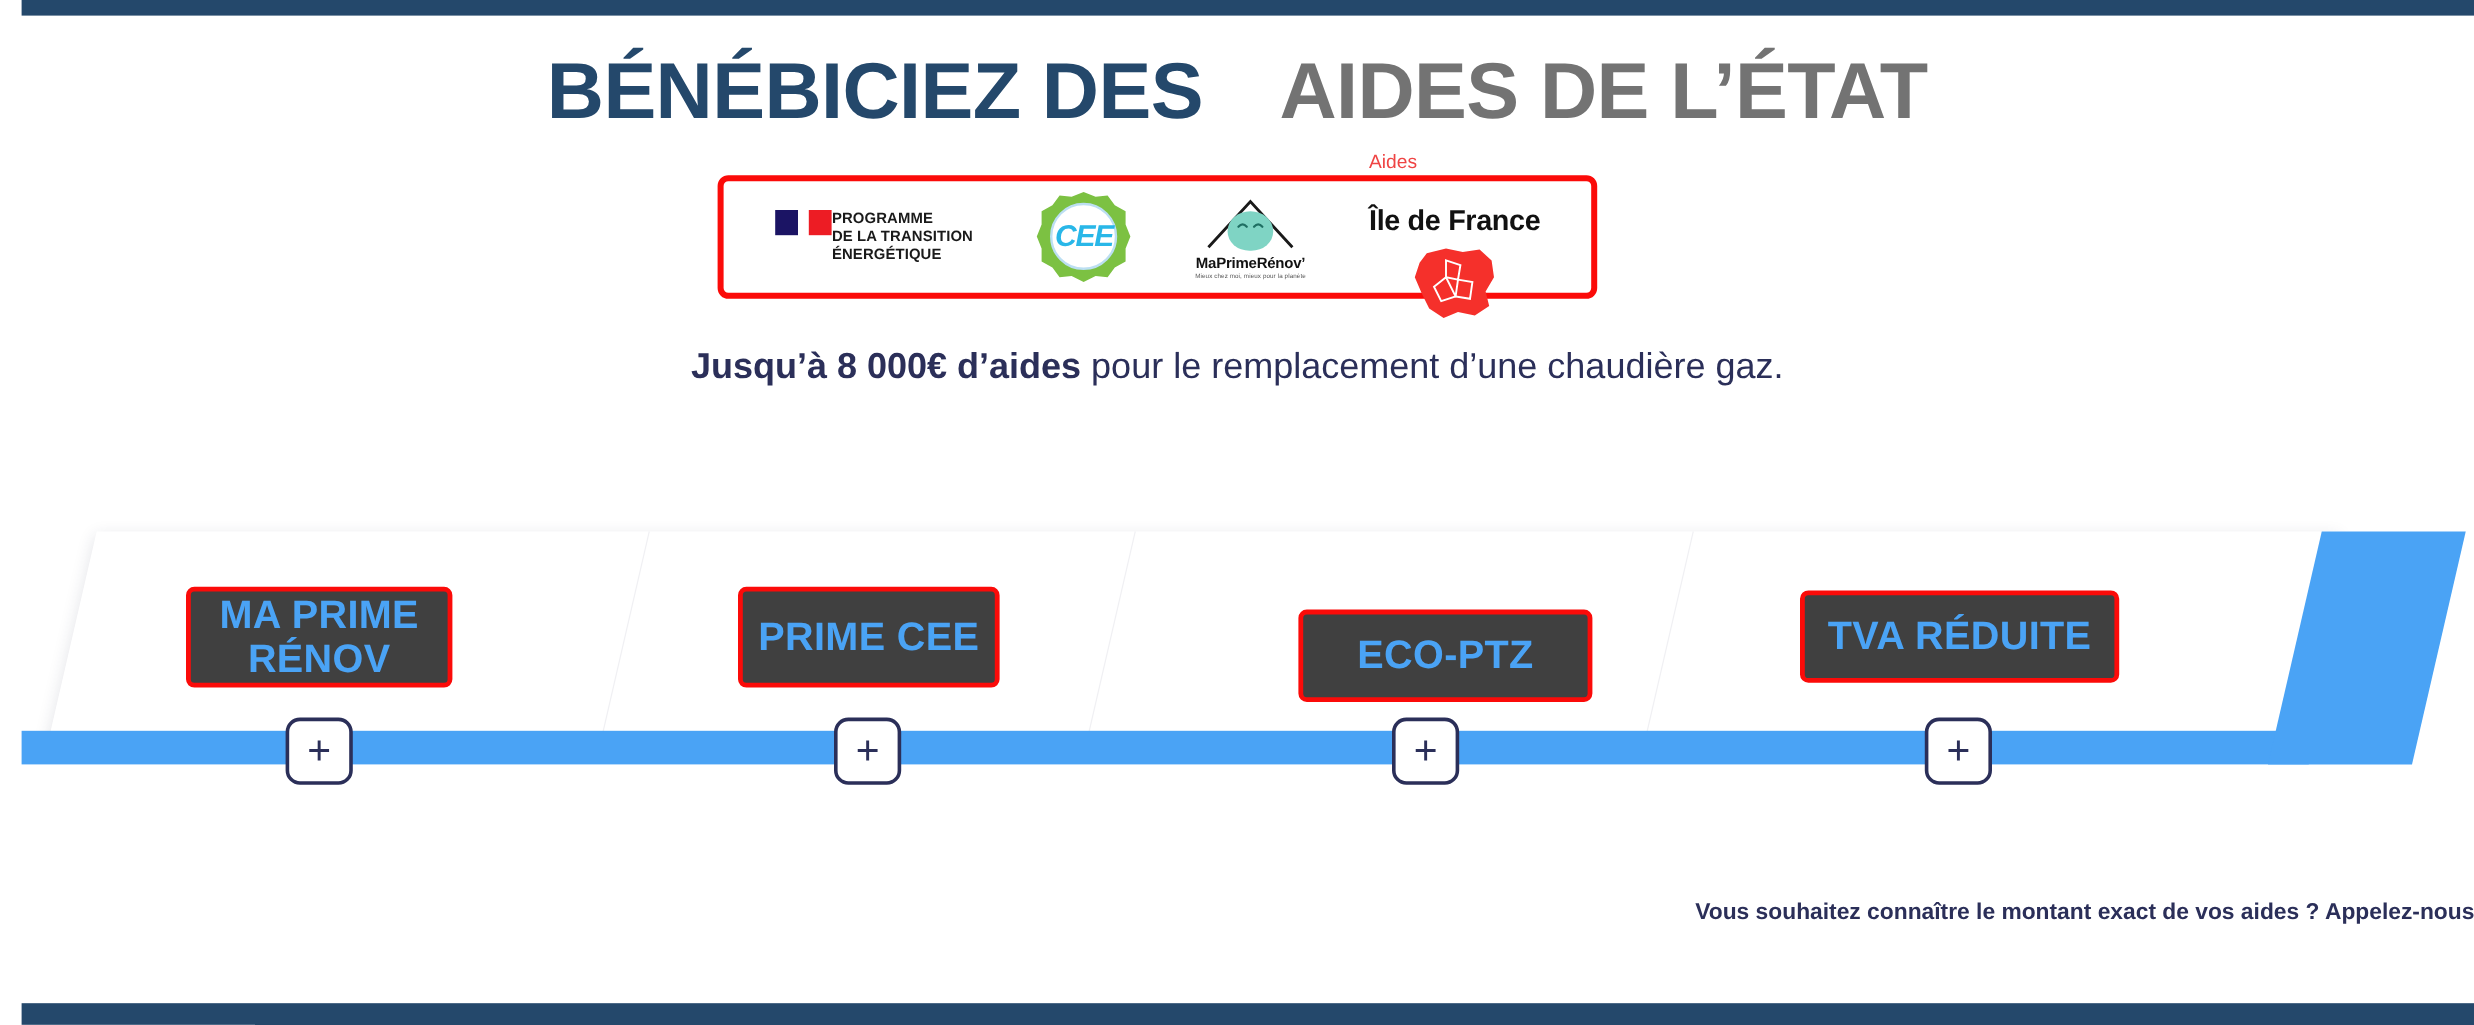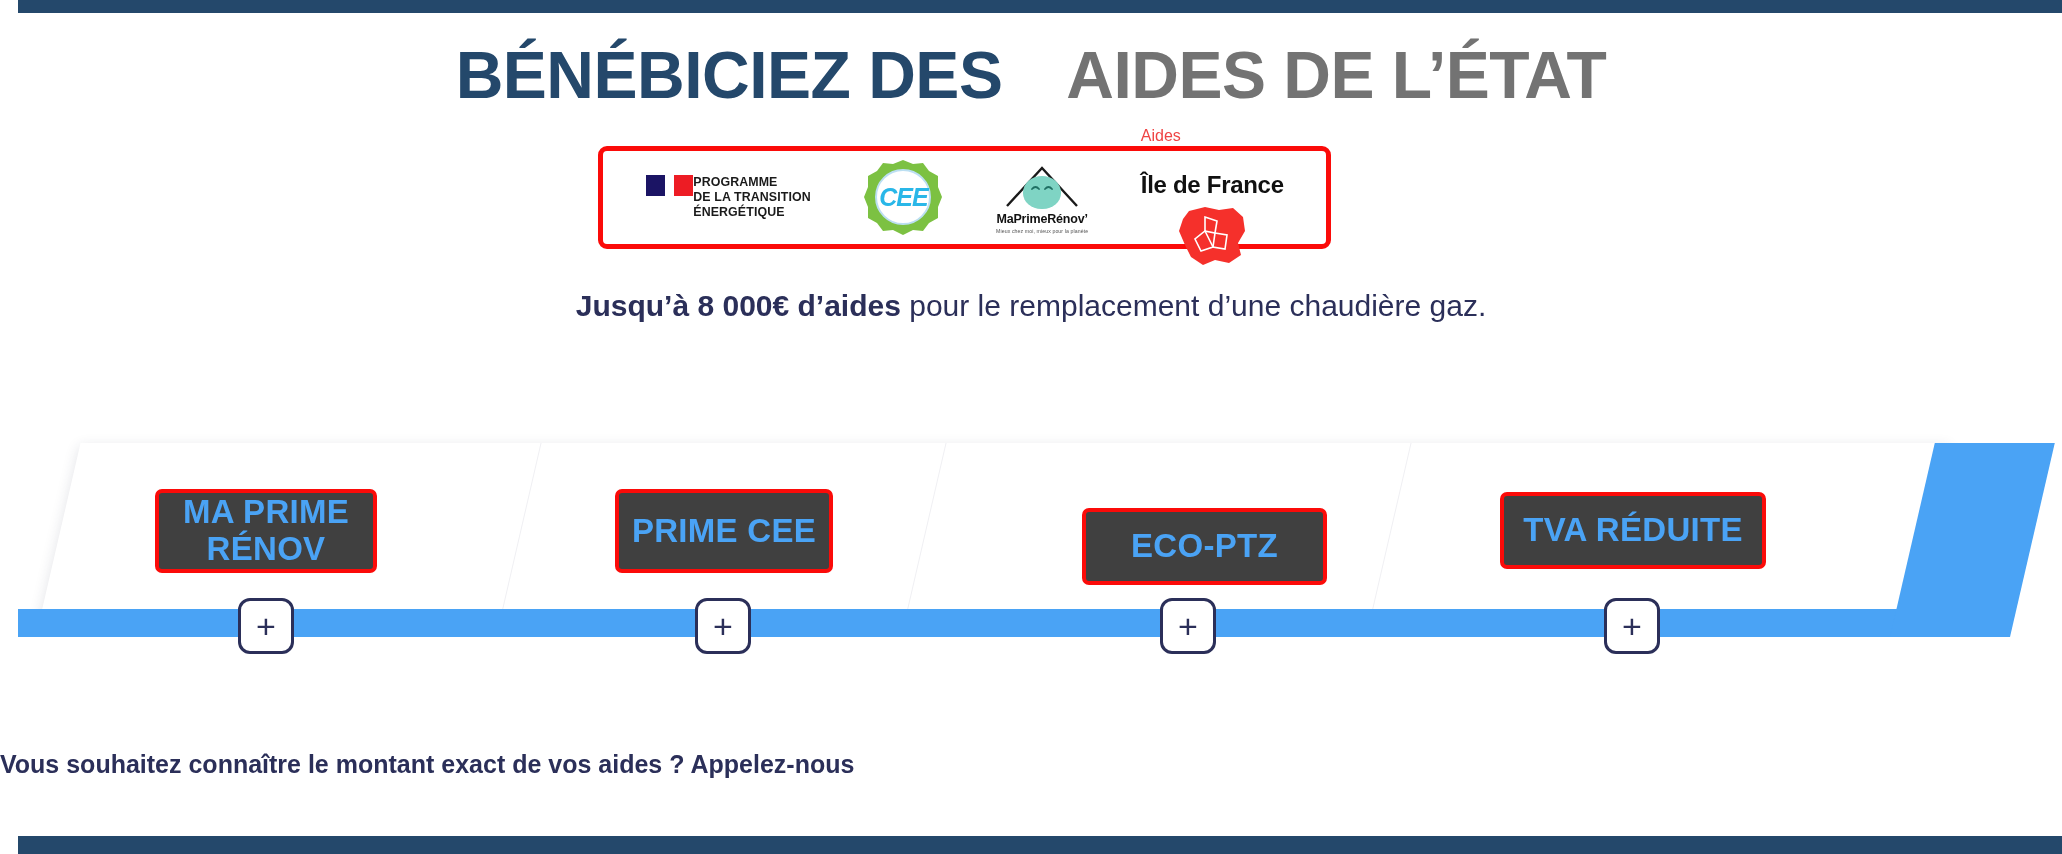--- a/index.html
+++ b/index.html
@@ -231,22 +231,22 @@
     color: #2b2f59;
     line-height: 1;
   }
 
   
   .cta {
     position: absolute;
     left: 0;
     top: 750px;
     width: 2062px;
-    text-align: left;
-    font-size: 25px;
+    text-align: right;
+    font-size: 19px;
     font-weight: 700;
     color: #2b2f59;
     white-space: nowrap;
   }
 </style>
 </head>
 <body>
 
 <div class="top-rule"></div>
 

